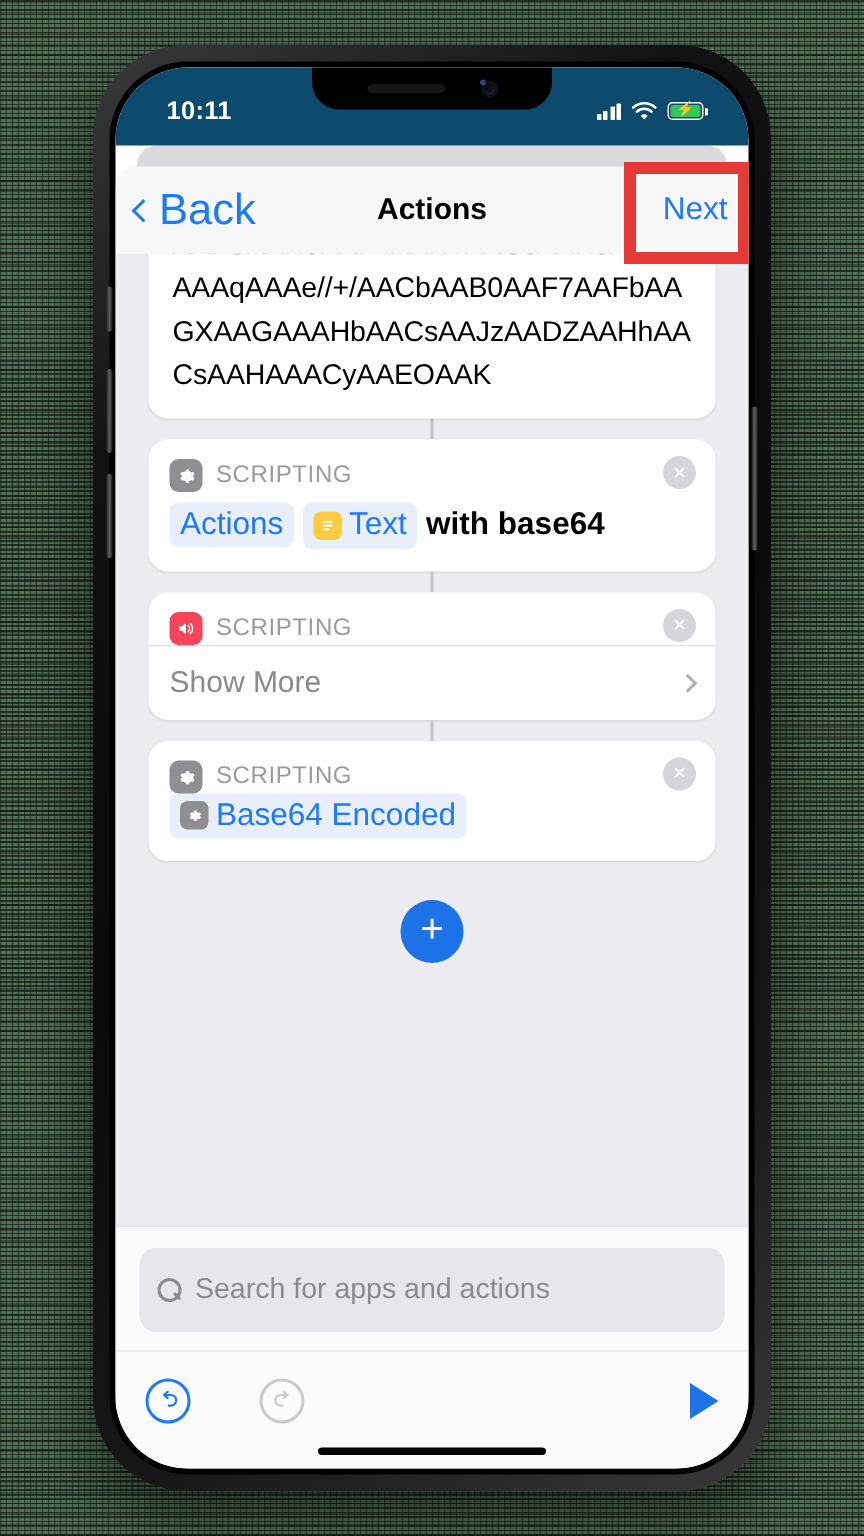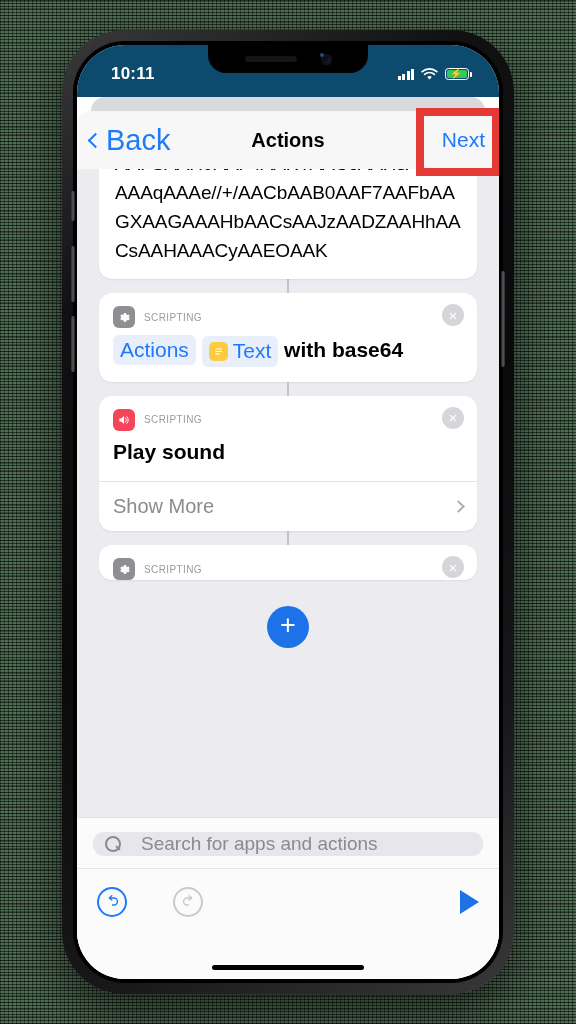--- a/index.html
+++ b/index.html
@@ -154,21 +154,21 @@
   
   .act{ margin-top:0; }
   .act-head{ display:flex; align-items:center; padding:13px 14px 0 14px; position:relative; }
   .badge-icon{
     width:22px; height:22px; border-radius:6px;
     display:flex; align-items:center; justify-content:center;
     margin-right:9px; flex:0 0 auto;
   }
   .badge-icon.gray{ background:#8e8e93; }
   .badge-icon.red{ background:#f4455a; }
-  .cat-label{ font-size:10px; color:#9a9aa0; letter-spacing:.4px; font-weight:400; }
+  .cat-label{ font-size:16px; color:#9a9aa0; letter-spacing:.4px; font-weight:400; }
   .close-x{
     position:absolute; right:13px; top:11px;
     width:22px; height:22px; border-radius:50%;
     background:#d6d6da; display:flex; align-items:center; justify-content:center;
     cursor:pointer;
   }
   .close-x span{ color:#fff; font-size:15px; line-height:1; font-weight:400; }
   .act-body{ padding:7px 14px 15px 14px; font-size:21px; color:#000; line-height:1.35; }
   .act-body.bold{ font-weight:700; }
 
@@ -203,22 +203,22 @@
   }
 
   
   #bottombar{
     position:absolute; left:0; right:0; bottom:0; height:162px;
     background:#fbfbfb; z-index:25;
     border-top:1px solid #e2e2e6;
   }
   #searchwrap{ padding:14px 16px 12px 16px; }
   #searchbar{
-    height:24px; border-radius:11px; background:#e6e6eb;
-    display:flex; align-items:center; padding:0 12px; gap:20px; cursor:text;
+    height:56px; border-radius:11px; background:#e6e6eb;
+    display:flex; align-items:center; padding:0 12px; gap:9px; cursor:text;
   }
   .searchicon{ width:16px; height:16px; position:relative; flex:0 0 auto; }
   .searchicon::before{ content:""; position:absolute; left:0; top:0; width:12px; height:12px;
     border:2px solid #8a8a8f; border-radius:50%; }
   .searchicon::after{ content:""; position:absolute; left:10px; top:11px; width:6px; height:2px;
     background:#8a8a8f; transform:rotate(45deg); border-radius:1px; }
   #search-placeholder{ font-size:19px; color:#8a8a8f; }
 
   #toolrow{
     display:flex; align-items:center; padding:8px 20px 0 20px;
@@ -341,21 +341,20 @@
                   <path d="M4 9.5v5h3.3L12 18.8V5.2L7.3 9.5H4z"></path>
                   <path d="M14.6 8.4a5 5 0 0 1 0 7.2" stroke="#fff" stroke-width="1.6" fill="none" stroke-linecap="round"></path>
                   <path d="M17 6.2a8 8 0 0 1 0 11.6" stroke="#fff" stroke-width="1.6" fill="none" stroke-linecap="round"></path>
                 </svg>
               </span>
               <span class="cat-label">SCRIPTING</span>
               <span class="close-x">
                 <span>×</span>
               </span>
             </div>
-            <div class="act-body bold">Play sound</div>
             <div class="divider"></div>
             <div class="showmore">
               <span>Show More</span>
               <span class="chev-right"></span>
             </div>
           </div>
 
           <div class="connector"></div>
 
           <div class="card act">
@@ -364,20 +363,31 @@
                 <svg width="14" height="14" viewBox="0 0 24 24" fill="#fff">
                   <path d="M12 8a4 4 0 1 0 0 8 4 4 0 0 0 0-8zm0 6.2a2.2 2.2 0 1 1 0-4.4 2.2 2.2 0 0 1 0 4.4z"></path>
                   <path d="M20.2 13.4c.05-.46.05-.93 0-1.4l1.7-1.3-1.7-3-2 .7c-.7-.6-1.5-1.05-2.4-1.3L15.4 5h-3.4l-.4 2.1c-.9.25-1.7.7-2.4 1.3l-2-.7-1.7 3 1.7 1.3c-.05.47-.05.94 0 1.4l-1.7 1.3 1.7 3 2-.7c.7.6 1.5 1.05 2.4 1.3l.4 2.1h3.4l.4-2.1c.9-.25 1.7-.7 2.4-1.3l2 .7 1.7-3-1.7-1.3z" opacity=".95"></path>
                 </svg>
               </span>
               <span class="cat-label">SCRIPTING</span>
               <span class="close-x">
                 <span>×</span>
               </span>
             </div>
+            <div class="act-body" style="padding-top:0;">
+              <span class="pill">
+                <span class="mini gray">
+                  <svg width="11" height="11" viewBox="0 0 24 24" fill="#fff">
+                    <path d="M12 8.4a3.6 3.6 0 1 0 0 7.2 3.6 3.6 0 0 0 0-7.2zm0 5.6a2 2 0 1 1 0-4 2 2 0 0 1 0 4z"></path>
+                    <path d="M20.2 13.4c.05-.46.05-.93 0-1.4l1.7-1.3-1.7-3-2 .7c-.7-.6-1.5-1.05-2.4-1.3L15.4 5h-3.4l-.4 2.1c-.9.25-1.7.7-2.4 1.3l-2-.7-1.7 3 1.7 1.3c-.05.47-.05.94 0 1.4l-1.7 1.3 1.7 3 2-.7c.7.6 1.5 1.05 2.4 1.3l.4 2.1h3.4l.4-2.1c.9-.25 1.7-.7 2.4-1.3l2 .7 1.7-3-1.7-1.3z" opacity=".95"></path>
+                  </svg>
+                </span>
+                <span>Base64 Encoded</span>
+              </span>
+            </div>
           </div>
 
           <div id="plus-wrap">
             <div id="plus-btn">+</div>
           </div>
 
         </div>
 
         <div id="bottombar">
           <div id="searchwrap">

